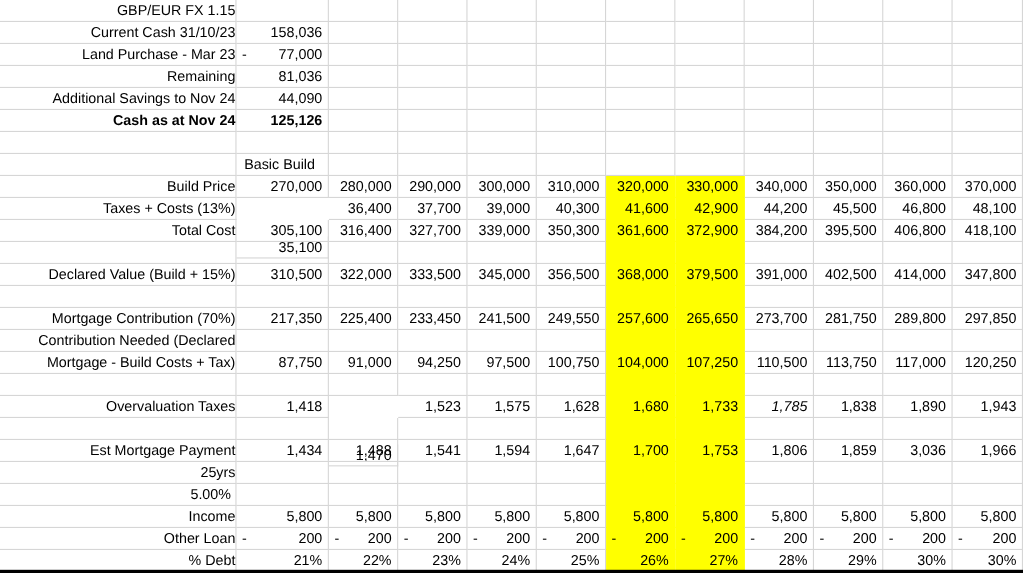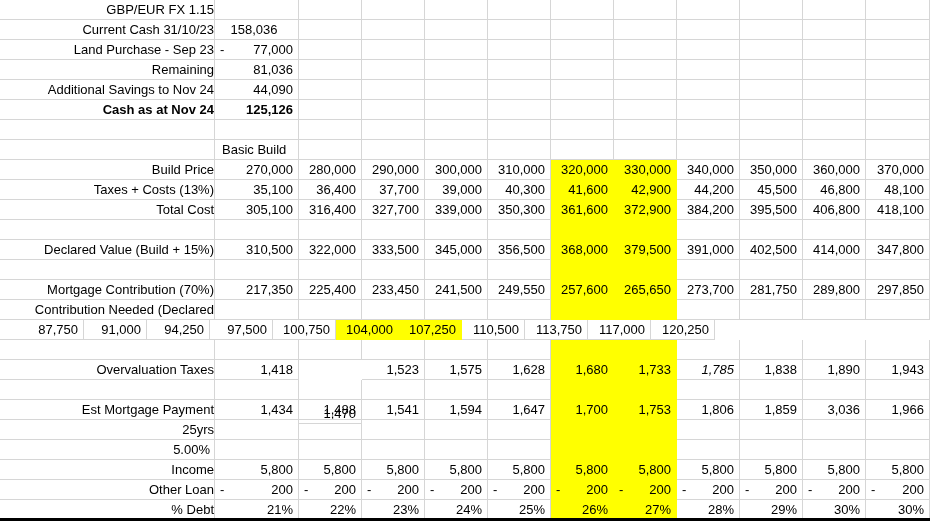--- a/index.html
+++ b/index.html
@@ -49,34 +49,34 @@
       <div class="cell val" style="width: 63px;"></div>
       <div class="cell val" style="width: 63px;"></div>
       <div class="cell val" style="width: 63px;"></div>
       <div class="cell val" style="width: 63px;"></div>
       <div class="cell val" style="width: 63px;"></div>
       <div class="cell val" style="width: 63px;"></div>
       <div class="cell val" style="width: 64px;"></div>
     </div>
     <div class="row">
       <div class="cell label-cell">Current Cash 31/10/23</div>
-      <div class="cell val" style="width: 84px; text-align: center;">158,036</div>
-      <div class="cell val" style="width: 63px;"></div>
-      <div class="cell val" style="width: 63px;"></div>
-      <div class="cell val" style="width: 63px;"></div>
-      <div class="cell val" style="width: 63px;"></div>
-      <div class="cell val" style="width: 63px;"></div>
-      <div class="cell val" style="width: 63px;"></div>
-      <div class="cell val" style="width: 63px;"></div>
-      <div class="cell val" style="width: 63px;"></div>
-      <div class="cell val" style="width: 63px;"></div>
-      <div class="cell val" style="width: 64px;"></div>
-    </div>
-    <div class="row">
-      <div class="cell label-cell">Land Purchase - Sep 23</div>
+      <div class="cell val" style="width: 84px;">158,036</div>
+      <div class="cell val" style="width: 63px;"></div>
+      <div class="cell val" style="width: 63px;"></div>
+      <div class="cell val" style="width: 63px;"></div>
+      <div class="cell val" style="width: 63px;"></div>
+      <div class="cell val" style="width: 63px;"></div>
+      <div class="cell val" style="width: 63px;"></div>
+      <div class="cell val" style="width: 63px;"></div>
+      <div class="cell val" style="width: 63px;"></div>
+      <div class="cell val" style="width: 63px;"></div>
+      <div class="cell val" style="width: 64px;"></div>
+    </div>
+    <div class="row">
+      <div class="cell label-cell">Land Purchase - Mar 23</div>
       <div class="cell val neg" style="width: 84px;">
         <span class="minus">-</span>
         <span class="num">77,000</span>
       </div>
       <div class="cell val" style="width: 63px;"></div>
       <div class="cell val" style="width: 63px;"></div>
       <div class="cell val" style="width: 63px;"></div>
       <div class="cell val" style="width: 63px;"></div>
       <div class="cell val" style="width: 63px;"></div>
       <div class="cell val" style="width: 63px;"></div>
@@ -164,21 +164,21 @@
       <div class="cell val" style="width: 63px;">310,000</div>
       <div class="cell val yellow" style="width: 63px;">320,000</div>
       <div class="cell val yellow" style="width: 63px;">330,000</div>
       <div class="cell val" style="width: 63px;">340,000</div>
       <div class="cell val" style="width: 63px;">350,000</div>
       <div class="cell val" style="width: 63px;">360,000</div>
       <div class="cell val" style="width: 64px;">370,000</div>
     </div>
     <div class="row">
       <div class="cell label-cell">Taxes + Costs (13%)</div>
-      <div class="cell val" style="width: 84px;">35,100</div>
+      <div class="cell val" style="width: 84px; margin-top: 35px;">35,100</div>
       <div class="cell val" style="width: 63px;">36,400</div>
       <div class="cell val" style="width: 63px;">37,700</div>
       <div class="cell val" style="width: 63px;">39,000</div>
       <div class="cell val" style="width: 63px;">40,300</div>
       <div class="cell val yellow" style="width: 63px;">41,600</div>
       <div class="cell val yellow" style="width: 63px;">42,900</div>
       <div class="cell val" style="width: 63px;">44,200</div>
       <div class="cell val" style="width: 63px;">45,500</div>
       <div class="cell val" style="width: 63px;">46,800</div>
       <div class="cell val" style="width: 64px;">48,100</div>
@@ -261,20 +261,21 @@
       <div class="cell val" style="width: 63px;"></div>
       <div class="cell val" style="width: 63px;"></div>
       <div class="cell val yellow" style="width: 63px;"></div>
       <div class="cell val yellow" style="width: 63px;"></div>
       <div class="cell val" style="width: 63px;"></div>
       <div class="cell val" style="width: 63px;"></div>
       <div class="cell val" style="width: 63px;"></div>
       <div class="cell val" style="width: 64px;"></div>
     </div>
     <div class="row">
+      <div class="cell label-cell">Mortgage - Build Costs + Tax)</div>
       <div class="cell val" style="width: 84px;">87,750</div>
       <div class="cell val" style="width: 63px;">91,000</div>
       <div class="cell val" style="width: 63px;">94,250</div>
       <div class="cell val" style="width: 63px;">97,500</div>
       <div class="cell val" style="width: 63px;">100,750</div>
       <div class="cell val yellow" style="width: 63px;">104,000</div>
       <div class="cell val yellow" style="width: 63px;">107,250</div>
       <div class="cell val" style="width: 63px;">110,500</div>
       <div class="cell val" style="width: 63px;">113,750</div>
       <div class="cell val" style="width: 63px;">117,000</div>

